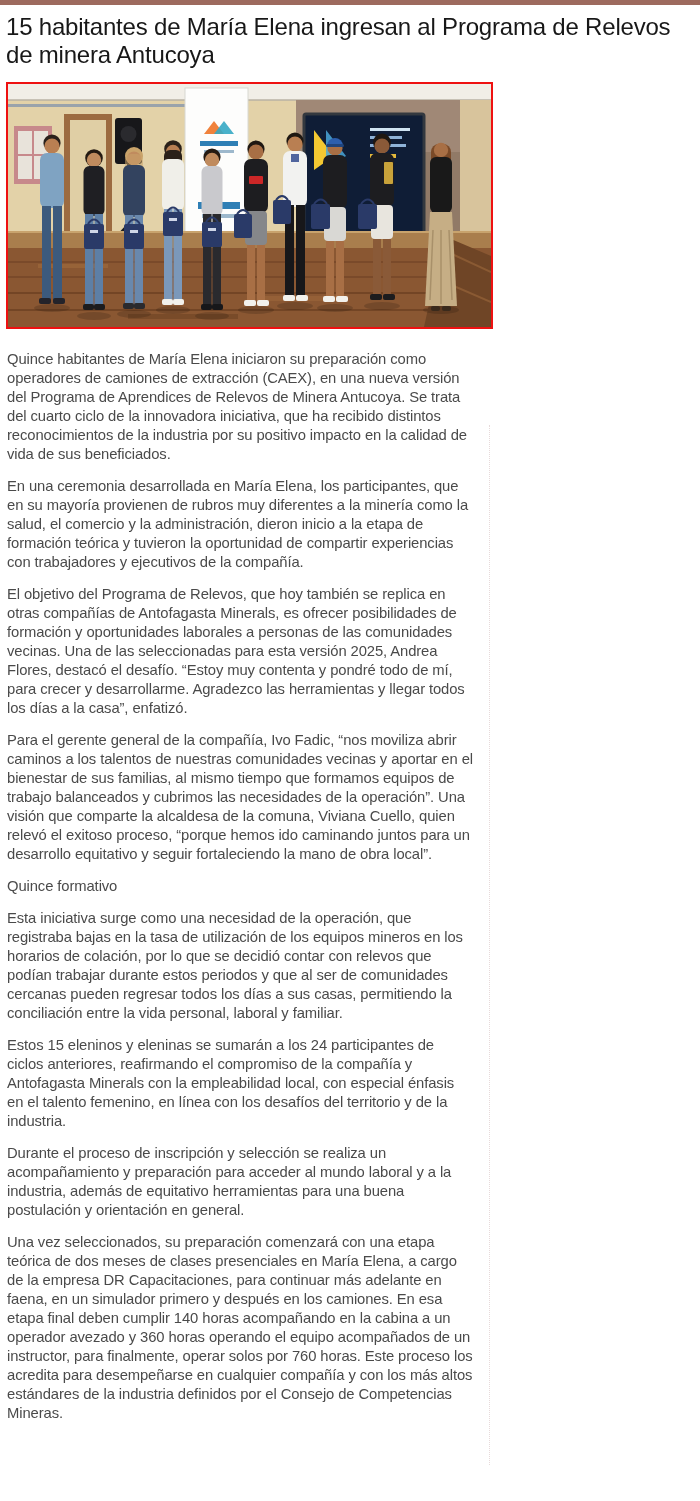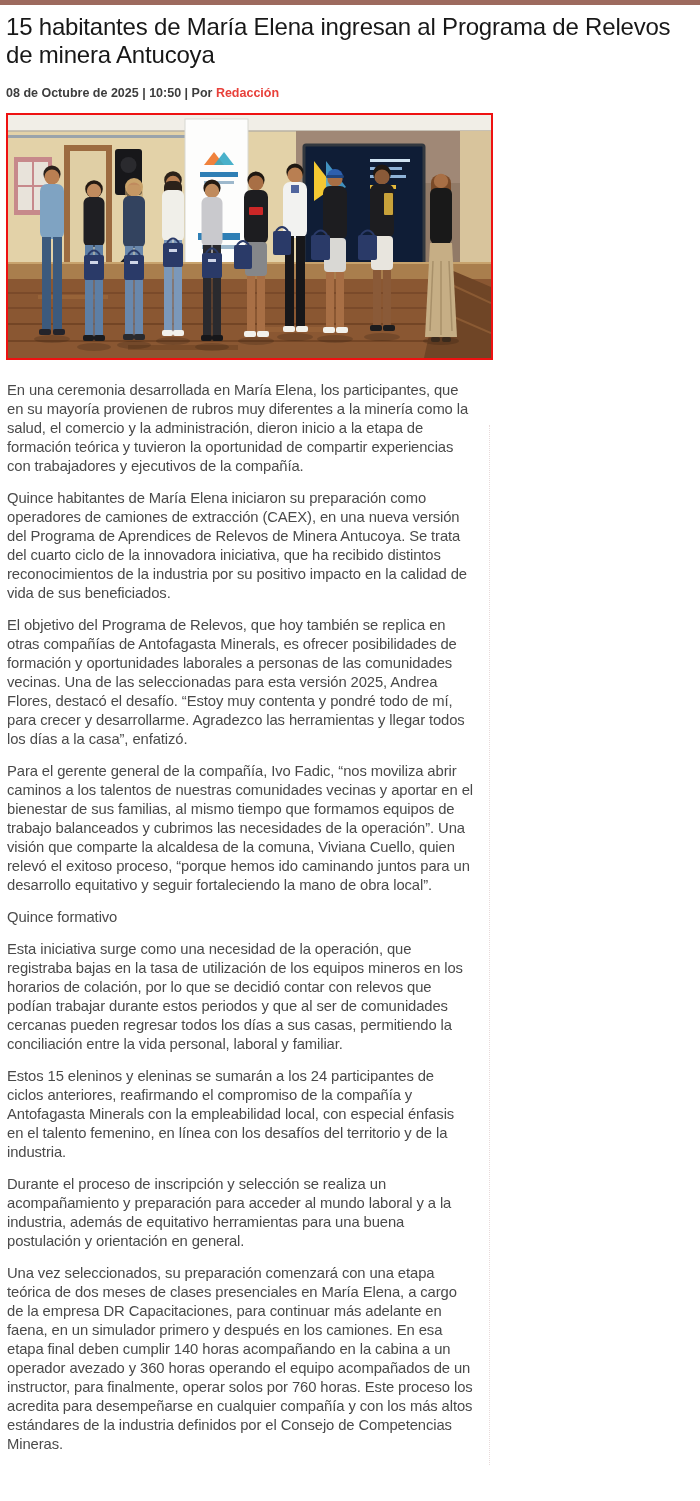--- a/index.html
+++ b/index.html
@@ -45,21 +45,20 @@
     border-left:1px dotted #e7dada;
   }
 </style>
 </head>
 <body>
 
 <div class="topbar"></div>
 
 <div class="head">
   <h1 class="title">15 habitantes de María Elena ingresan al Programa de Relevos de minera Antucoya</h1>
-  <div class="byline"><span>08 de Octubre de 2025 | 10:50 | Por </span><a href="#">Redacción</a></div>
 
   <figure class="photo">
     <svg width="483" height="243" viewBox="0 0 483 243" xmlns="http://www.w3.org/2000/svg">
 
       <rect width="483" height="243" fill="#e3d2a8"></rect>
       <rect width="483" height="16" fill="#f1eee7"></rect>
       <line x1="0" y1="16" x2="483" y2="16" stroke="#b9b2a4" stroke-width="1.5"></line>
       <rect x="0" y="20" width="210" height="3" fill="#9aa3ab"></rect>
 
       <rect x="288" y="16" width="168" height="150" fill="#917a67"></rect>
@@ -264,22 +263,22 @@
         <line x1="0" y1="90" x2="0" y2="164" stroke="#a8906a" stroke-width="1.5"></line>
         <line x1="8" y1="90" x2="11" y2="160" stroke="#a8906a" stroke-width="1.5"></line>
         <rect x="-10" y="166" width="9" height="5" rx="2" fill="#3a2a1c"></rect>
           <rect x="1" y="166" width="9" height="5" rx="2" fill="#3a2a1c"></rect>
       </g>
     </svg>
   </figure>
 </div>
 
 <div class="body-text">
+  <p>Quince habitantes de María Elena iniciaron su preparación como operadores de camiones de extracción (CAEX), en una nueva versión del Programa de Aprendices de Relevos de Minera Antucoya. Se trata del cuarto ciclo de la innovadora iniciativa, que ha recibido distintos reconocimientos de la industria por su positivo impacto en la calidad de vida de sus beneficiados.</p>
   <p>En una ceremonia desarrollada en María Elena, los participantes, que en su mayoría provienen de rubros muy diferentes a la minería como la salud, el comercio y la administración, dieron inicio a la etapa de formación teórica y tuvieron la oportunidad de compartir experiencias con trabajadores y ejecutivos de la compañía.</p>
-  <p>Quince habitantes de María Elena iniciaron su preparación como operadores de camiones de extracción (CAEX), en una nueva versión del Programa de Aprendices de Relevos de Minera Antucoya. Se trata del cuarto ciclo de la innovadora iniciativa, que ha recibido distintos reconocimientos de la industria por su positivo impacto en la calidad de vida de sus beneficiados.</p>
   <p>El objetivo del Programa de Relevos, que hoy también se replica en otras compañías de Antofagasta Minerals, es ofrecer posibilidades de formación y oportunidades laborales a personas de las comunidades vecinas. Una de las seleccionadas para esta versión 2025, Andrea Flores, destacó el desafío. “Estoy muy contenta y pondré todo de mí, para crecer y desarrollarme. Agradezco las herramientas y llegar todos los días a la casa”, enfatizó.</p>
   <p>Para el gerente general de la compañía, Ivo Fadic, “nos moviliza abrir caminos a los talentos de nuestras comunidades vecinas y aportar en el bienestar de sus familias, al mismo tiempo que formamos equipos de trabajo balanceados y cubrimos las necesidades de la operación”. Una visión que comparte la alcaldesa de la comuna, Viviana Cuello, quien relevó el exitoso proceso, “porque hemos ido caminando juntos para un desarrollo equitativo y seguir fortaleciendo la mano de obra local”.</p>
   <p>Quince formativo</p>
   <p>Esta iniciativa surge como una necesidad de la operación, que registraba bajas en la tasa de utilización de los equipos mineros en los horarios de colación, por lo que se decidió contar con relevos que podían trabajar durante estos periodos y que al ser de comunidades cercanas pueden regresar todos los días a sus casas, permitiendo la conciliación entre la vida personal, laboral y familiar.</p>
   <p>Estos 15 eleninos y eleninas se sumarán a los 24 participantes de ciclos anteriores, reafirmando el compromiso de la compañía y Antofagasta Minerals con la empleabilidad local, con especial énfasis en el talento femenino, en línea con los desafíos del territorio y de la industria.</p>
   <p>Durante el proceso de inscripción y selección se realiza un acompañamiento y preparación para acceder al mundo laboral y a la industria, además de equitativo herramientas para una buena postulación y orientación en general.</p>
   <p>Una vez seleccionados, su preparación comenzará con una etapa teórica de dos meses de clases presenciales en María Elena, a cargo de la empresa DR Capacitaciones, para continuar más adelante en faena, en un simulador primero y después en los camiones. En esa etapa final deben cumplir 140 horas acompañando en la cabina a un operador avezado y 360 horas operando el equipo acompañados de un instructor, para finalmente, operar solos por 760 horas. Este proceso los acredita para desempeñarse en cualquier compañía y con los más altos estándares de la industria definidos por el Consejo de Competencias Mineras.</p>
 
 </div>
 

